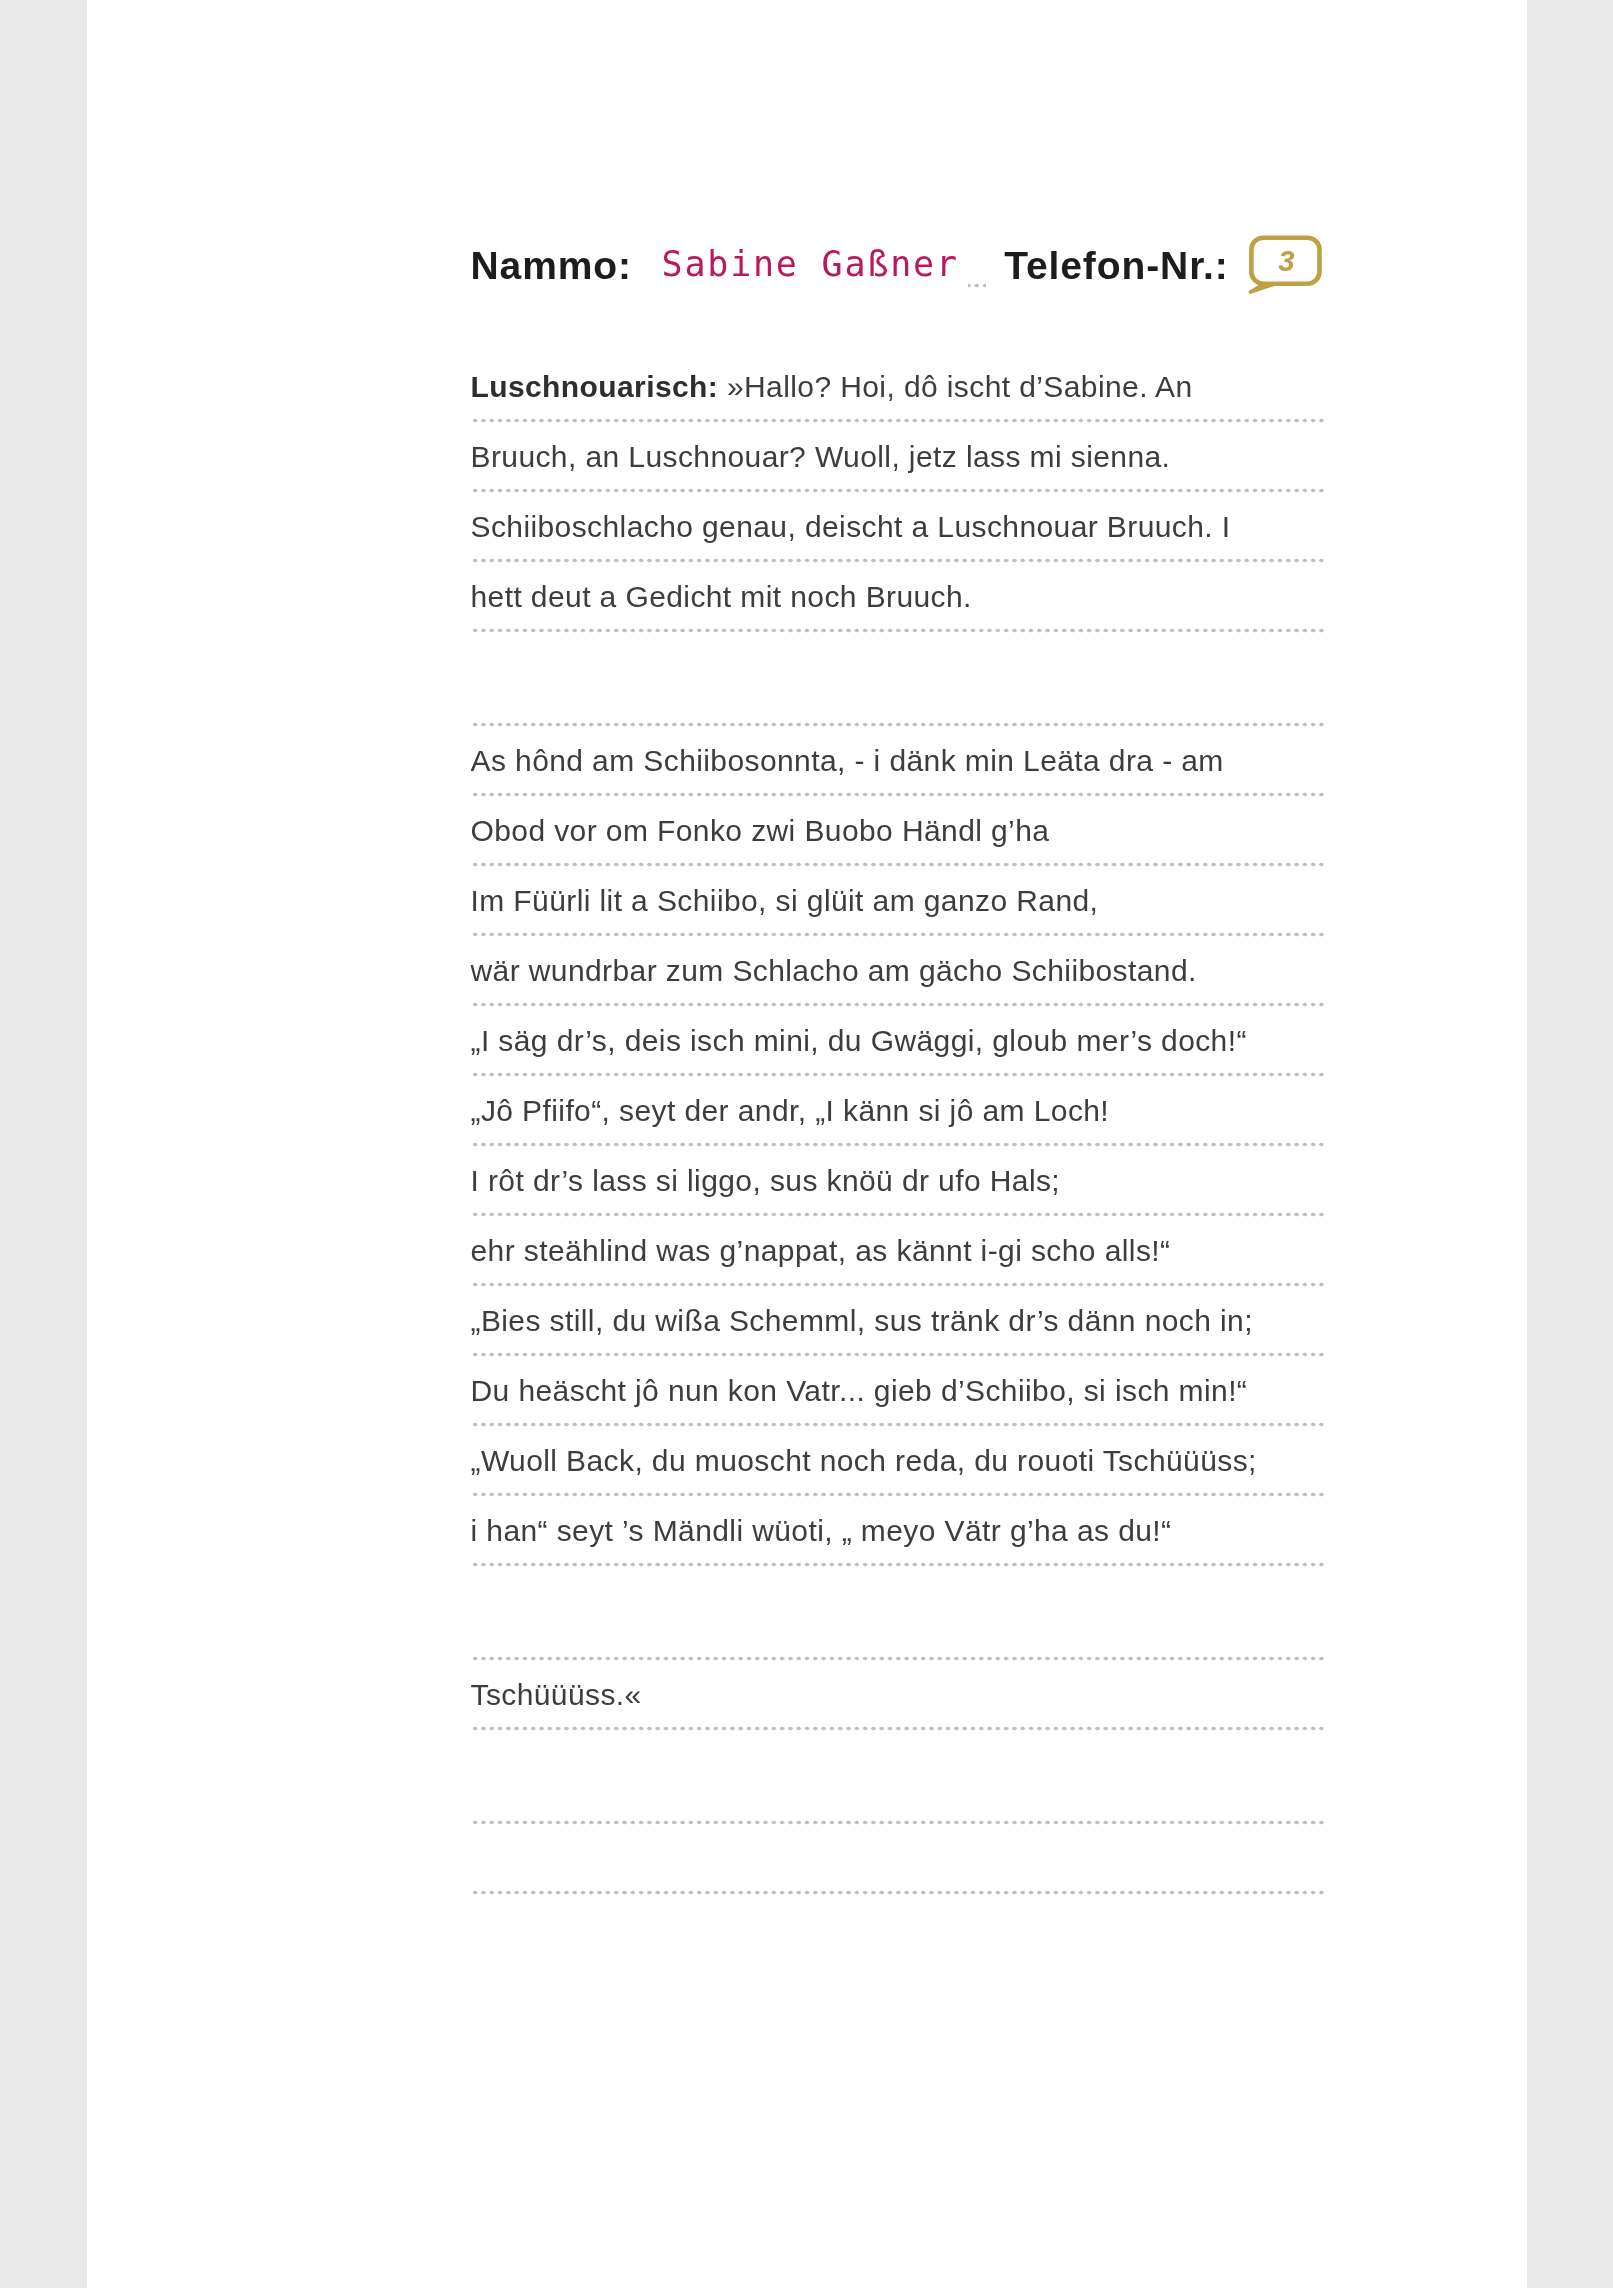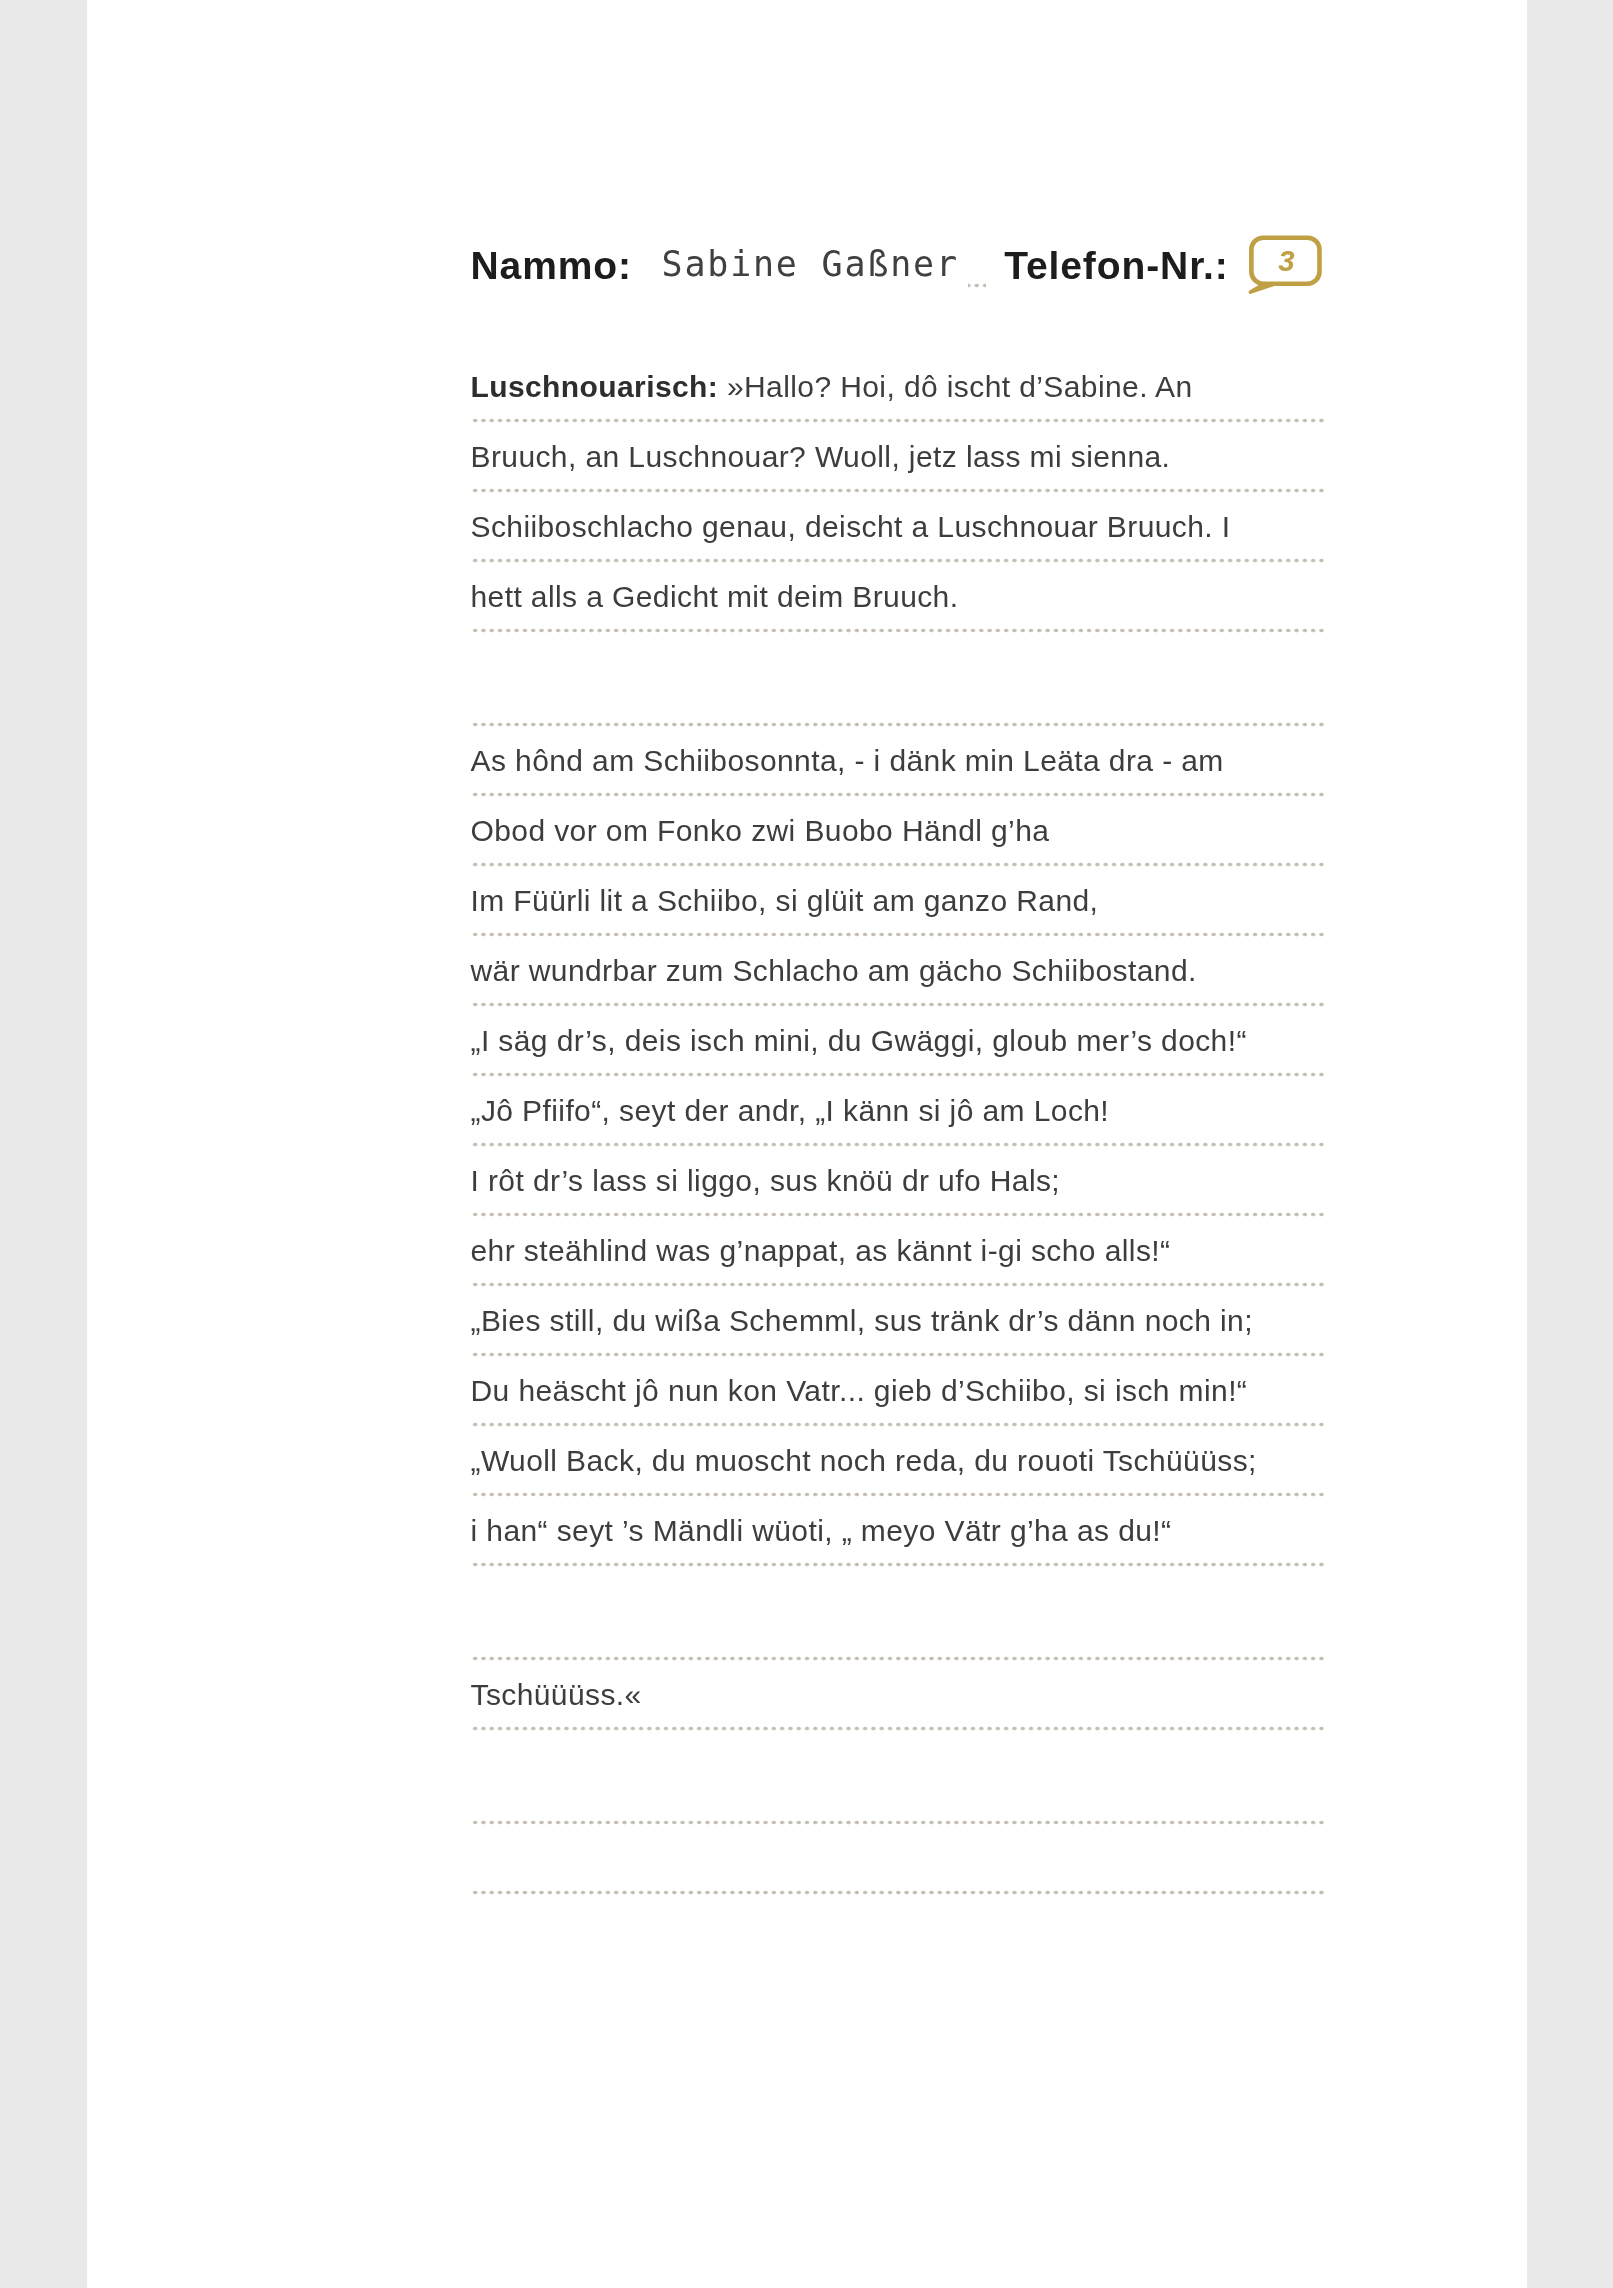--- a/index.html
+++ b/index.html
@@ -43,21 +43,21 @@
     margin-left: 16.6px;
     margin-right: 18.5px;
     height: 54px;
     display: flex;
     align-items: flex-end;
   }
   .name-value {
     font-family: "DejaVu Sans Mono", monospace;
     font-size: 35px;
     letter-spacing: 1.8px;
-    color: #404040;
+    color: #be185d;
     padding: 0 9.2px 3.7px 13px;
     background: #ffffff;
     line-height: 1.15;
   }
   .badge {
     margin-left: 14.8px;
     display: inline-block;
     width: 81px;
     height: 61px;
     position: relative;
@@ -120,21 +120,21 @@
       <div class="line">
         <span class="line-text"><b>Luschnouarisch:</b> »Hallo? Hoi, dô ischt d’Sabine. An</span>
       </div>
       <div class="line">
         <span class="line-text">Bruuch, an Luschnouar? Wuoll, jetz lass mi sienna.</span>
       </div>
       <div class="line">
         <span class="line-text">Schiiboschlacho genau, deischt a Luschnouar Bruuch. I</span>
       </div>
       <div class="line">
-        <span class="line-text">hett alls a Gedicht mit deim Bruuch.</span>
+        <span class="line-text">hett deut a Gedicht mit noch Bruuch.</span>
       </div>
       <div class="line gap"></div>
       <div class="line">
         <span class="line-text">As hônd am Schiibosonnta, - i dänk min Leäta dra - am</span>
       </div>
       <div class="line">
         <span class="line-text">Obod vor om Fonko zwi Buobo Händl g’ha</span>
       </div>
       <div class="line">
         <span class="line-text">Im Füürli lit a Schiibo, si glüit am ganzo Rand,</span>

